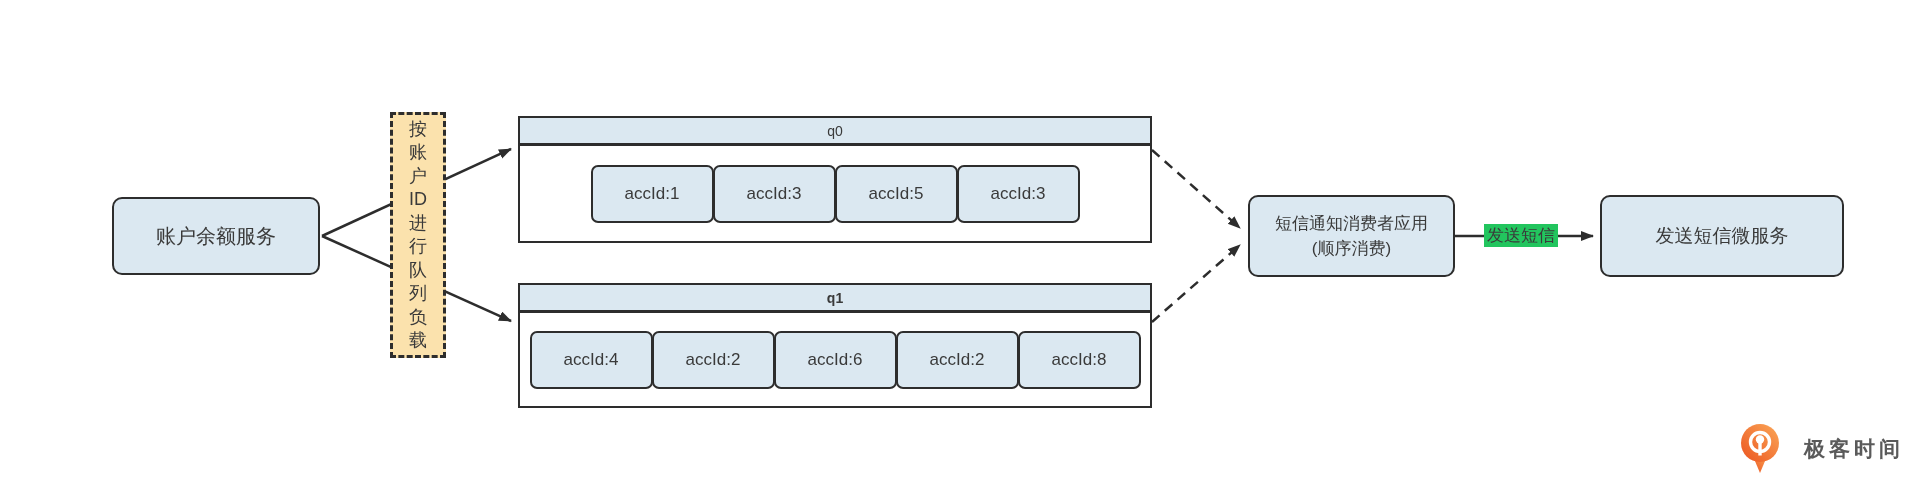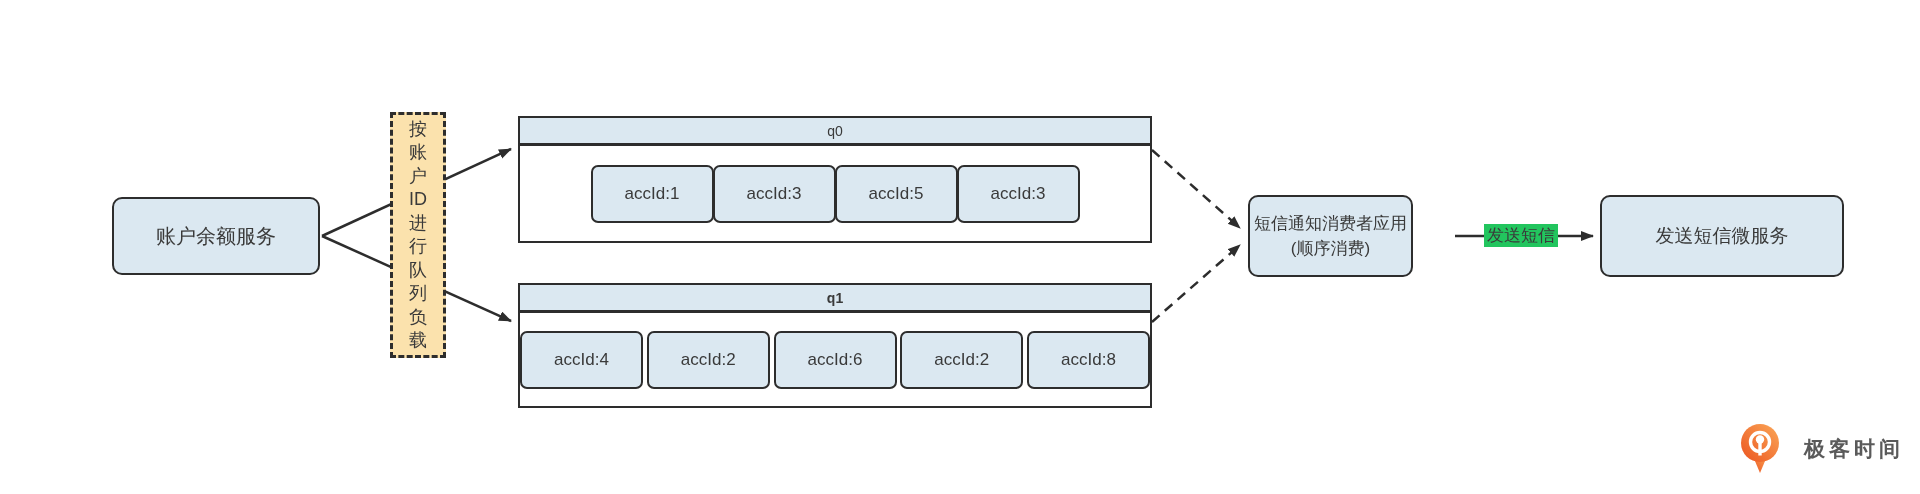--- a/index.html
+++ b/index.html
@@ -25,21 +25,21 @@
     border: 2.5px solid #2d2d2d;
     border-radius: 10px;
     display: flex;
     flex-direction: column;
     align-items: center;
     justify-content: center;
     text-align: center;
     z-index: 2;
   }
   .producer { left: 112px; top: 197px; width: 208px; height: 78px; font-size: 20px; }
-  .consumer { left: 1248px; top: 195px; width: 165px; height: 82px; font-size: 17px; line-height: 25px; }
+  .consumer { left: 1248px; top: 195px; width: 207px; height: 82px; font-size: 17px; line-height: 25px; }
   .sms      { left: 1600px; top: 195px; width: 244px; height: 82px; font-size: 19px; font-family: Liberation Serif, serif; }
 
   .note {
     position: absolute;
     left: 390px; top: 112px; width: 56px; height: 246px;
     background: #fbe2ad;
     border: 3px dashed #2d2d2d;
     z-index: 3;
     display: flex;
     flex-direction: column;
@@ -64,21 +64,21 @@
     position: absolute;
     left: 518px; width: 634px;
     background: #ffffff;
     border: 2.5px solid #2d2d2d;
     display: flex; align-items: center; justify-content: center;
     z-index: 2;
   }
   .q0-header { top: 116px; }
   .q0-body   { top: 144px; height: 99px; }
   .q1-header { top: 283px; font-weight: bold; }
-  .q1-body   { top: 311px; height: 97px; justify-content: space-between; }
+  .q1-body   { top: 311px; height: 97px; }
   .cell {
     width: 123px; height: 58px;
     background: #dbe8f1;
     border: 2.5px solid #2d2d2d;
     border-radius: 7px;
     display: flex; align-items: center; justify-content: center;
     font-size: 17px;
   }
   .cell + .cell { margin-left: -1px; }
 

